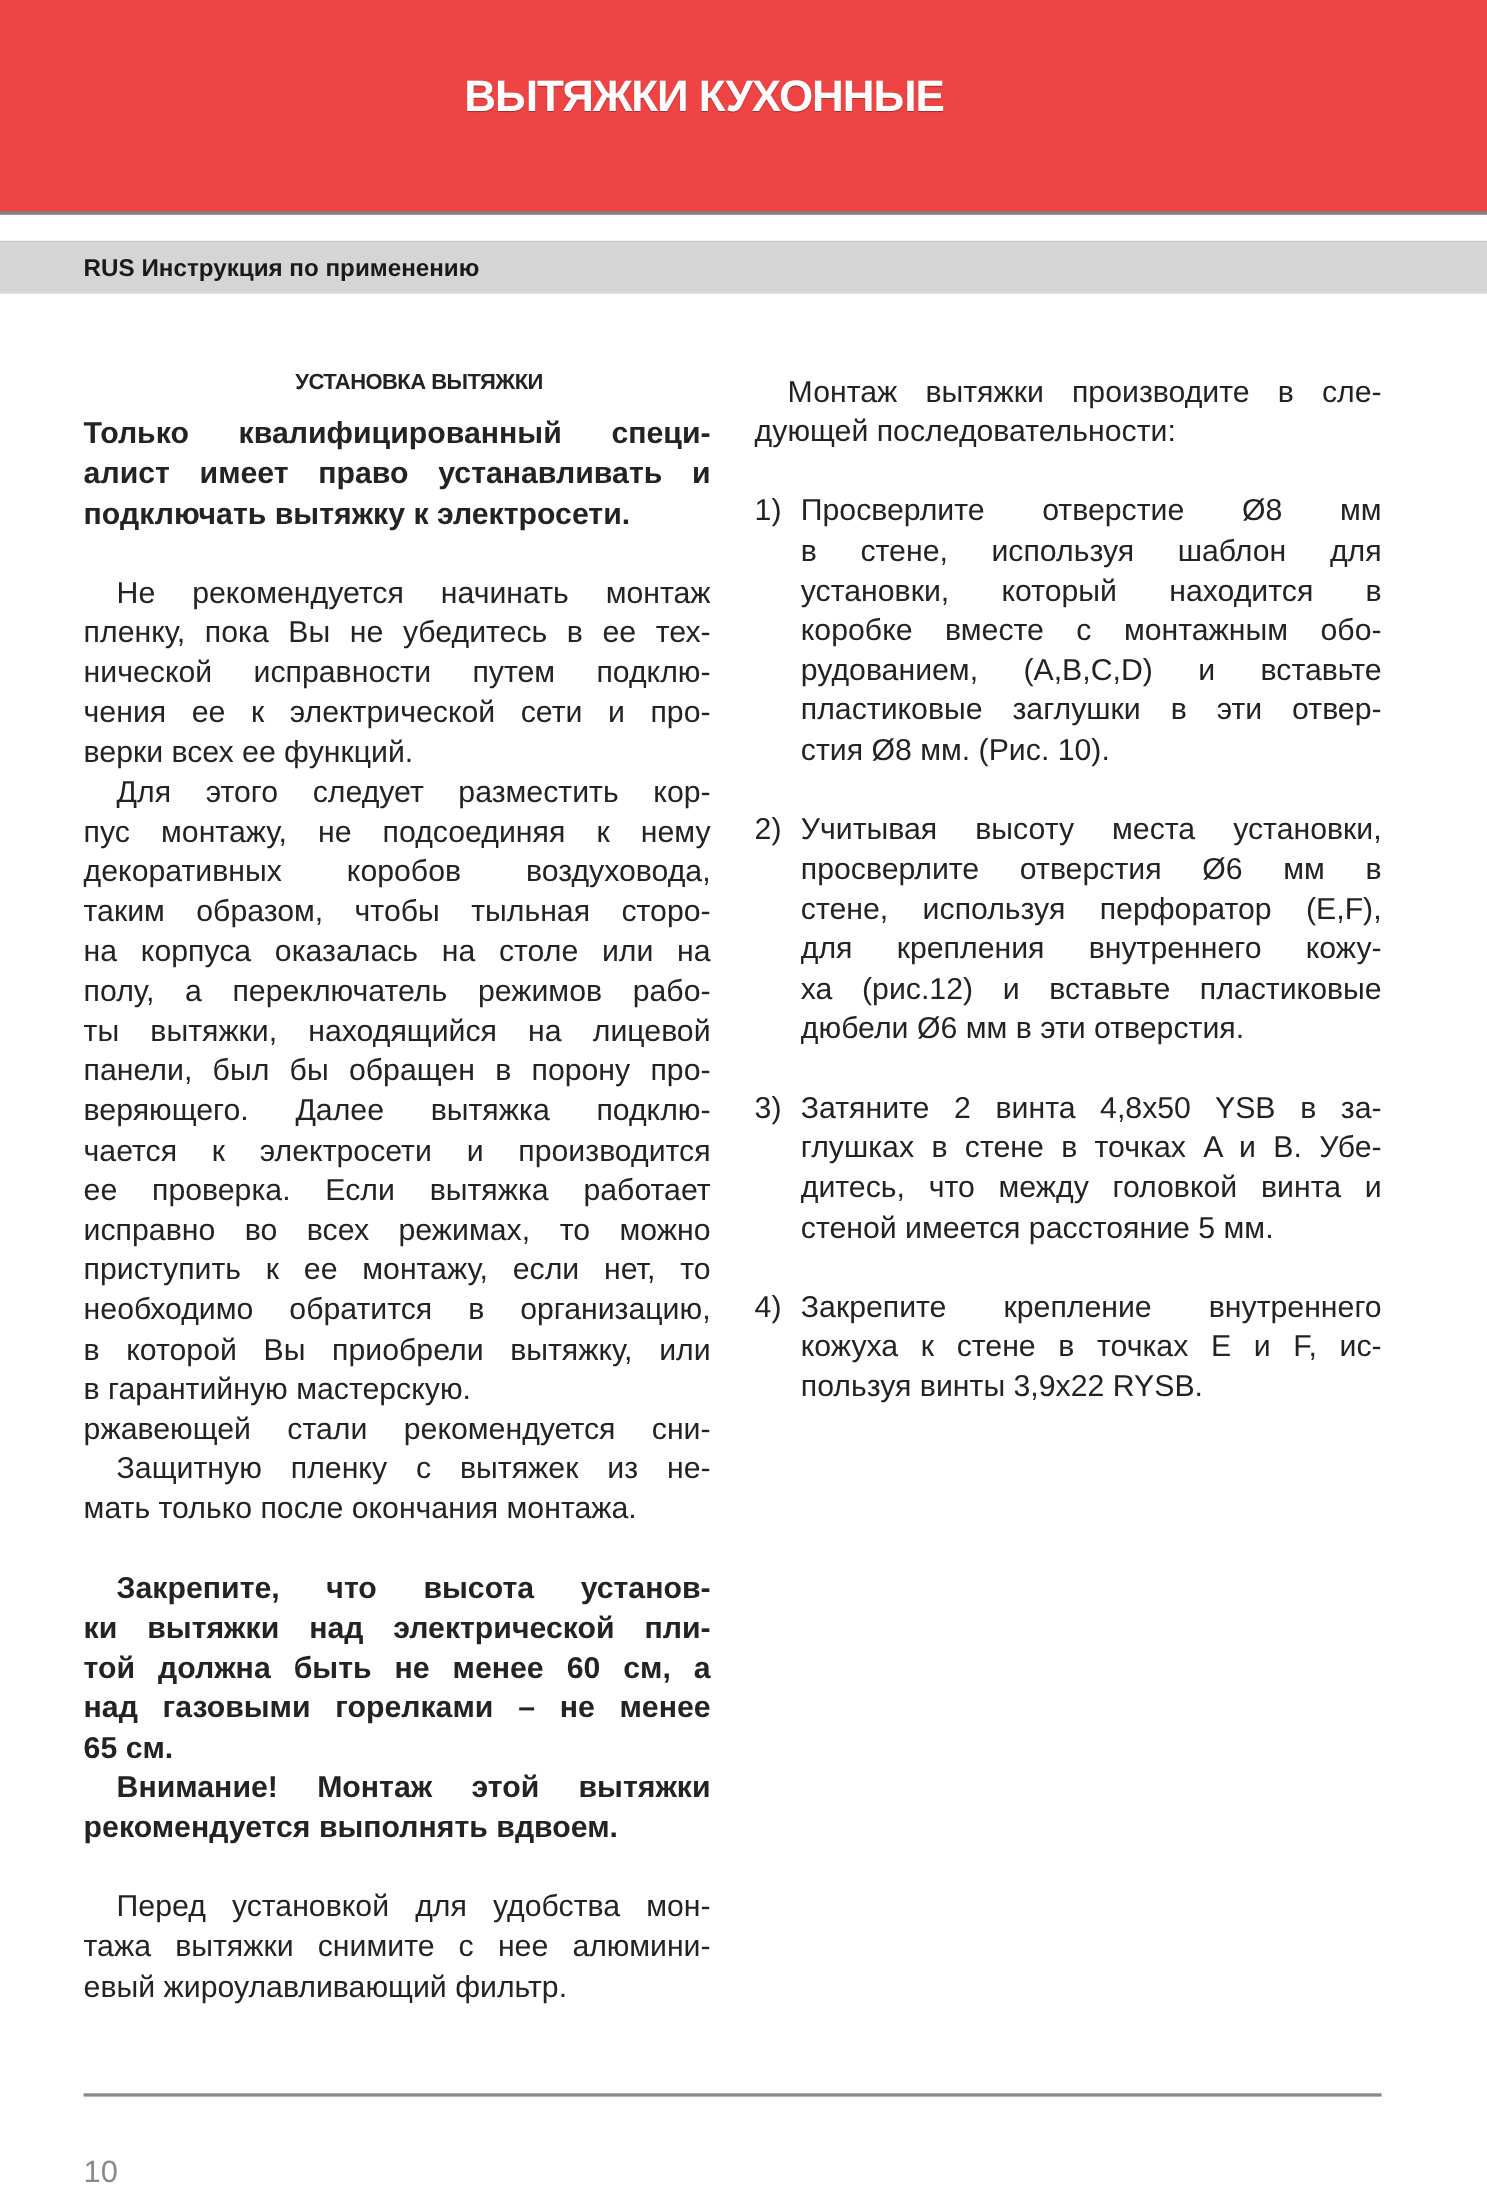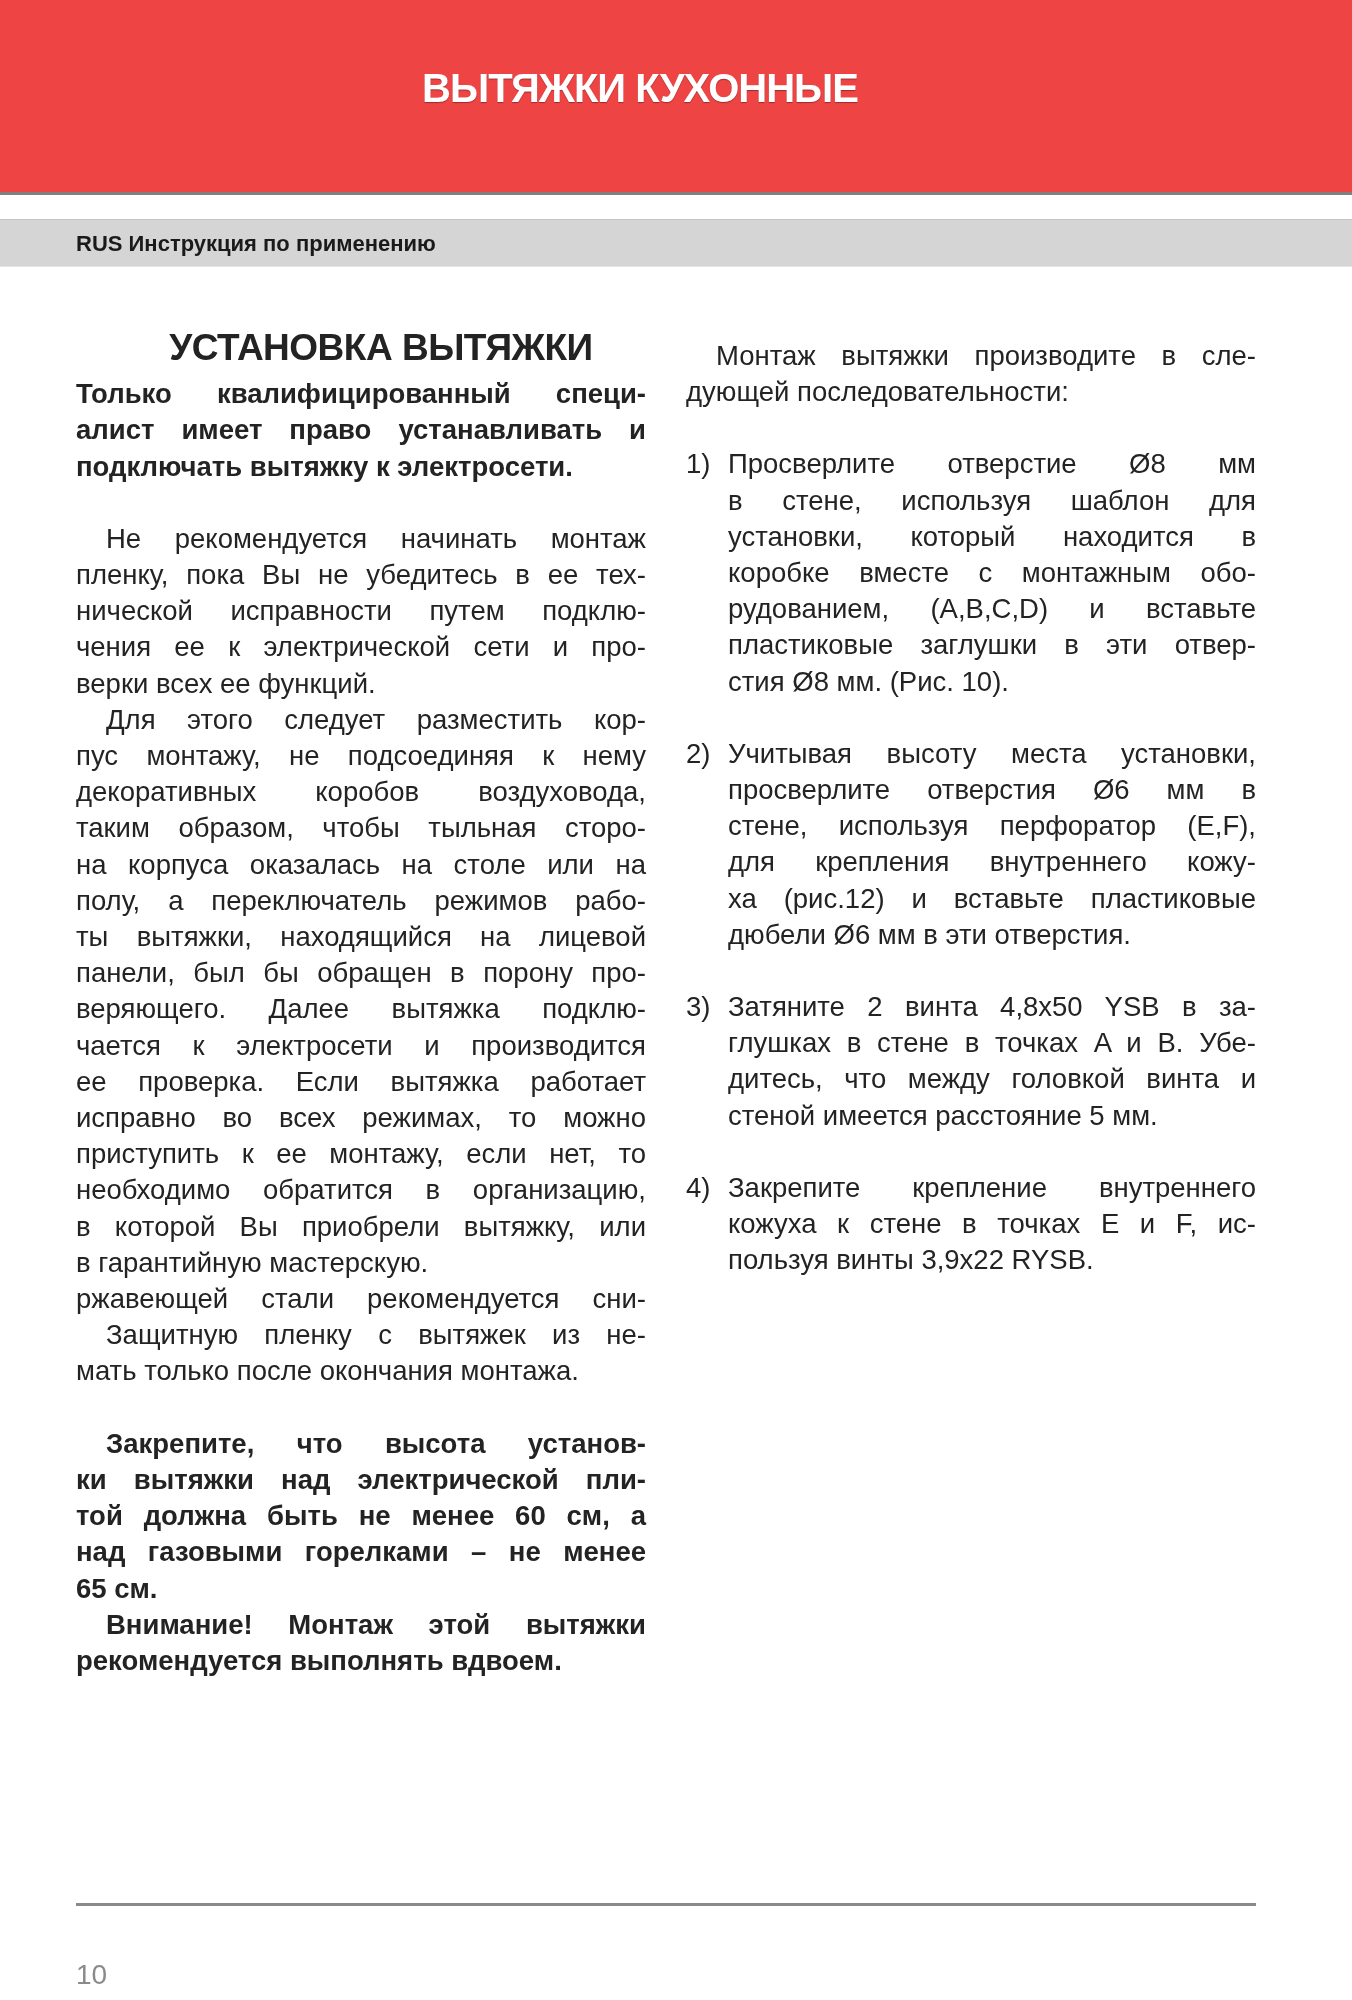--- a/index.html
+++ b/index.html
@@ -63,21 +63,21 @@
       white-space: nowrap;
       text-align: justify;
       text-align-last: justify;
     }
     .l.last { text-align-last: left; }
     .l.ind { text-indent: 30px; }
     .center-head {
       display: block;
       text-align: center;
       font-weight: bold;
-      font-size: 37px;
+      font-size: 20px;
       letter-spacing: -0.5px;
       margin-bottom: 10px;
       padding-left: 40px;
     }
     .bold { font-weight: bold; }
     .gap { height: 36px; }
     .list-item { position: relative; }
     .list-num {
       position: absolute;
       left: 0; top: 0;
@@ -162,20 +162,25 @@
     <span class="l last">65 см.</span>
   </div>
 
   <div class="bold">
     <span class="l ind">Внимание! Монтаж этой вытяжки</span>
     <span class="l last">рекомендуется выполнять вдвоем.</span>
   </div>
 
   <div class="gap"></div>
 
+  <div>
+    <span class="l ind">Перед установкой для удобства мон-</span>
+    <span class="l">тажа вытяжки снимите с нее алюмини-</span>
+    <span class="l last">евый жироулавливающий фильтр.</span>
+  </div>
 </div>
 
 <div class="col col-right" style="top:338px;">
   <div>
     <span class="l ind">Монтаж вытяжки производите в сле-</span>
     <span class="l last">дующей последовательности:</span>
   </div>
 
   <div class="gap"></div>
 

